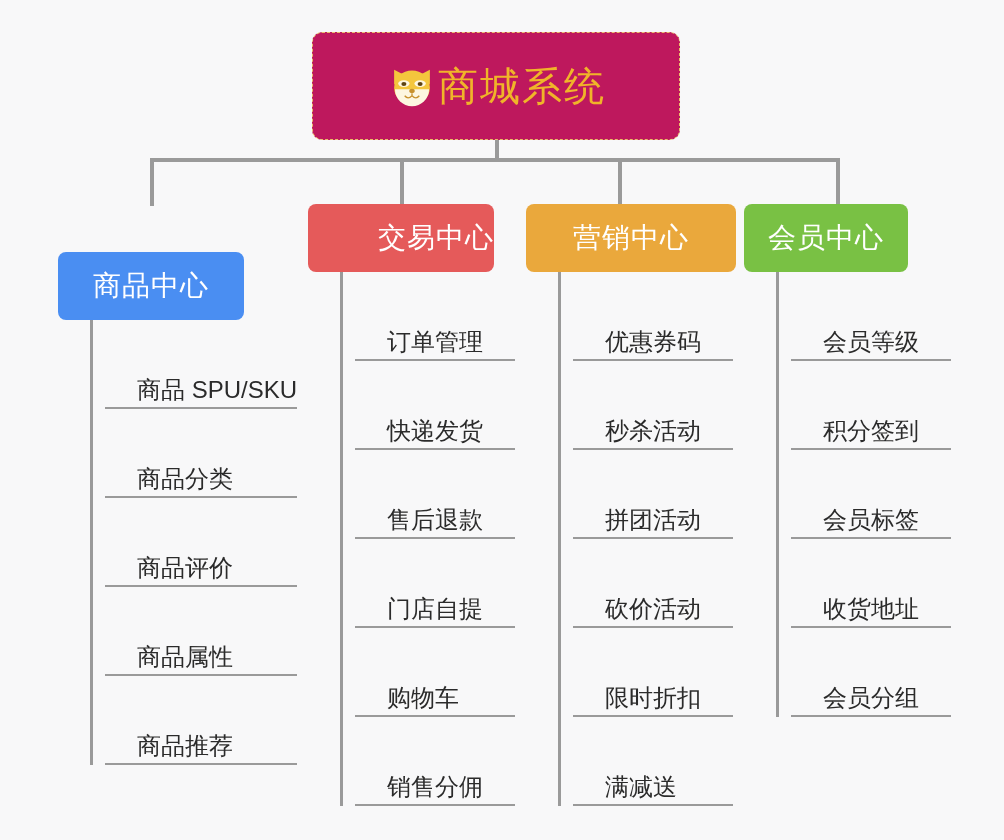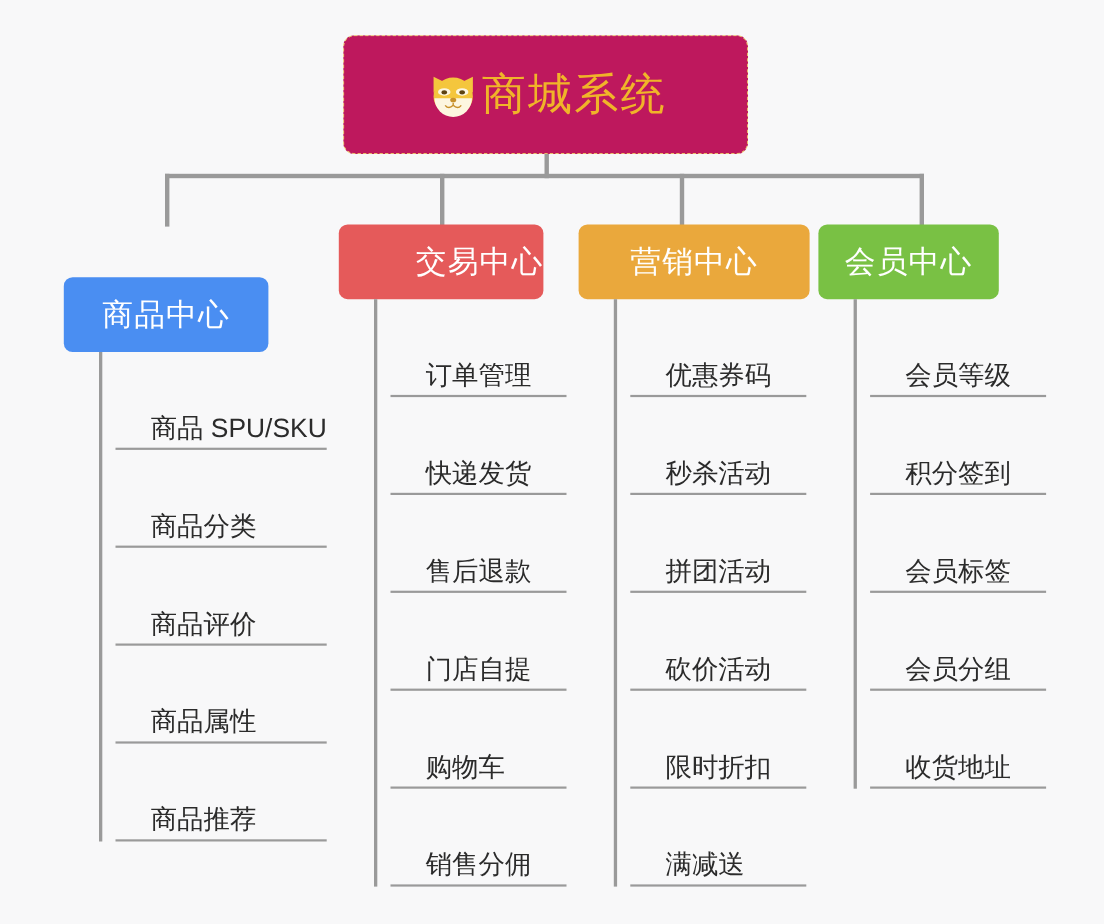--- a/index.html
+++ b/index.html
@@ -240,22 +240,22 @@
         <div class="leaf-item">
             <span class="leaf-label">会员等级</span>
           </div>
         <div class="leaf-item">
             <span class="leaf-label">积分签到</span>
           </div>
         <div class="leaf-item">
             <span class="leaf-label">会员标签</span>
           </div>
         <div class="leaf-item">
+            <span class="leaf-label">收货地址</span>
+          </div>
+        <div class="leaf-item">
             <span class="leaf-label">会员分组</span>
-          </div>
-        <div class="leaf-item">
-            <span class="leaf-label">收货地址</span>
           </div>
       </div>
     </div>
 
   </div>
 </div>
 
 </body></html>

